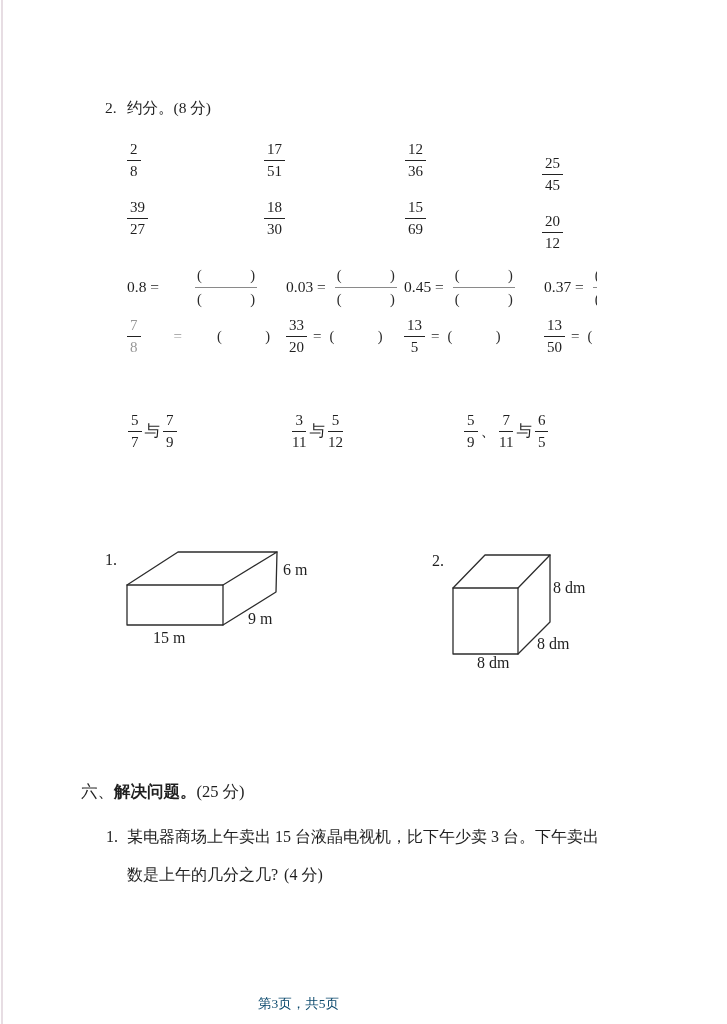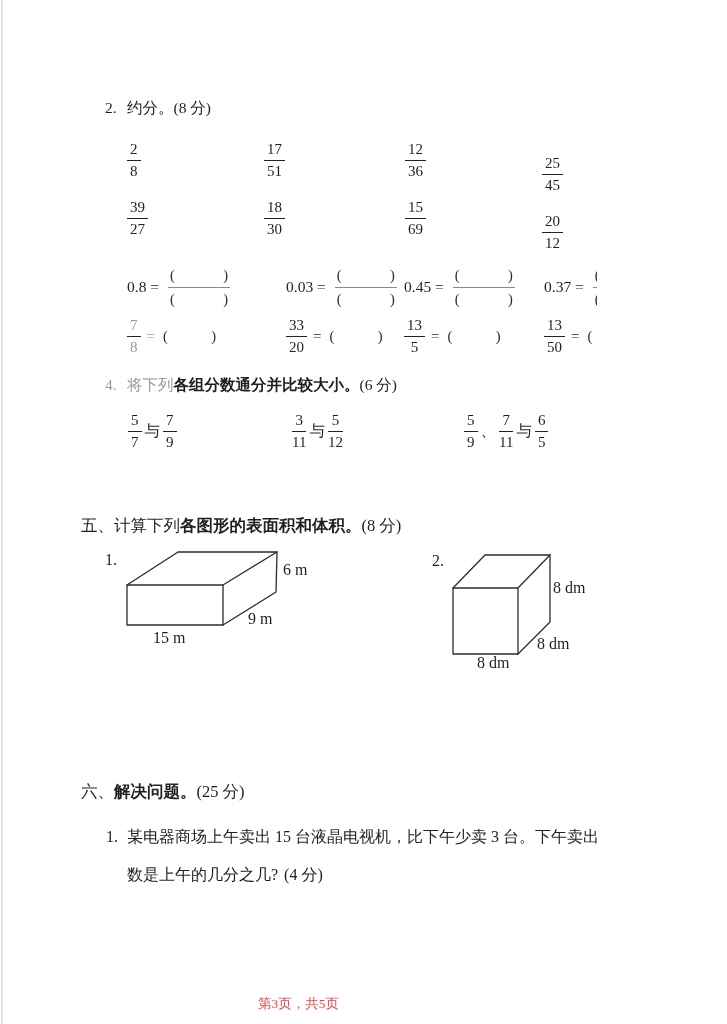--- a/index.html
+++ b/index.html
@@ -17,21 +17,21 @@
   .item-header { position:absolute; font-size:15.5px; white-space:nowrap; }
   .section-header { position:absolute; font-size:16.5px; white-space:nowrap; }
   .qnum { display:inline-block; width:22px; }
   .btitle { font-family:"Liberation Sans","DejaVu Sans",sans-serif; font-weight:700; }
   .faded { color:#979797; }
 
   .qrow { position:absolute; height:50px; }
   .cell { position:absolute; top:0; white-space:nowrap; }
   .flexc { display:flex; align-items:center; height:46px; }
   .c0 { left:0; } .c1 { left:137px; } .c2 { left:278px; } .c3 { left:415px;margin-top:14px; }
-  .d0 { left:0; } .d1 { left:137px;margin-left:22px; } .d2 { left:277px; } .d3 { left:417px; }
+  .d0 { left:0;gap:27px; } .d1 { left:137px;margin-left:22px; } .d2 { left:277px; } .d3 { left:417px; }
   .g0 { left:0; } .g1 { left:164px; } .g2 { left:336px; }
 
   .frac { display:inline-block; text-align:center; font-size:15px; line-height:17px; vertical-align:middle; }
   .fn { display:block; border-bottom:1.4px solid #222222; padding:0 3px 2px; }
   .fd { display:block; padding-top:2px; }
 
   .lhs { font-size:15.5px; margin-right:5px; }
   .pfrac { display:inline-block; text-align:center; margin-left:4px; }
   .pn, .pd, .pblank { display:flex; justify-content:space-between; width:62px; font-size:14.5px; color:#2a2a2a; padding:0 2px; }
   .pn { border-bottom:1.3px solid #8a8a8a; padding-bottom:3px; margin-bottom:1px; }
@@ -42,21 +42,21 @@
 
   .fig { position:absolute; }
   .fig path { fill:none; stroke:#2c2c2c; stroke-width:1.3; stroke-linejoin:round; stroke-linecap:round; }
   .fig text { fill:#1f1f1f; font-size:16px; font-family:"Liberation Serif","DejaVu Serif",serif; }
 
   .problem { position:absolute; font-size:16px; line-height:38px; }
   .pnumber { position:absolute; left:0; top:0; }
   .ptext { margin-left:21px; width:578px; }
   .pscore { margin-left:6px; }
 
-  .footer { position:absolute; left:0; right:0; top:995px; text-align:center; font-size:13.5px; color:#ef4444; }
+  .footer { position:absolute; left:0; right:0; top:995px; text-align:center; font-size:13.5px; color:#0c4a6e; }
 </style>
 </head>
 <body>
 
 <div class="page">
   <div class="edge"></div>
 
   <div class="item-header" style="left:105px; top:98px">
     <span class="qnum">2.</span><span>约分。</span><span>(8 分)</span>
   </div>
@@ -167,23 +167,20 @@
           <span class="fd">50</span>
         </span>
         <span class="eq">=</span>
         <span class="pblank">
           <span>(</span>
           <span>)</span>
         </span>
       </span>
     </div>
 
-  <div class="item-header" style="left:105px; top:375px">
-    <span class="qnum faded">4.</span><span class="faded">将下列</span><span class="btitle">各组分数通分并比较大小。</span><span>(6 分)</span>
-  </div>
   <div class="qrow" style="left:128px; top:408px; width:560px">
       <span class="cell flexc g0">
         <span class="frac">
           <span class="fn">5</span>
           <span class="fd">7</span>
         </span>
         <span class="sep">与</span>
         <span class="frac">
           <span class="fn">7</span>
           <span class="fd">9</span>
@@ -211,23 +208,20 @@
           <span class="fd">11</span>
         </span>
         <span class="sep">与</span>
         <span class="frac">
           <span class="fn">6</span>
           <span class="fd">5</span>
         </span>
       </span>
     </div>
 
-  <div class="section-header" style="left:81px; top:515px">
-    <span>五、</span><span>计算下列</span><span class="btitle">各图形的表面积和体积。</span><span>(8 分)</span>
-  </div>
 
   <svg class="fig" style="left:100px; top:545px" width="230" height="106" viewBox="0 0 230 106">
     <text x="5" y="20">1.</text>
     <path d="M27,40 H123 V80 H27 Z"></path>
     <path d="M27,40 L78,7 H177 L123,40"></path>
     <path d="M177,7 L176,47 L123,80"></path>
     <text x="183" y="30">6 m</text>
     <text x="148" y="79">9 m</text>
     <text x="53" y="98">15 m</text>
   </svg>

